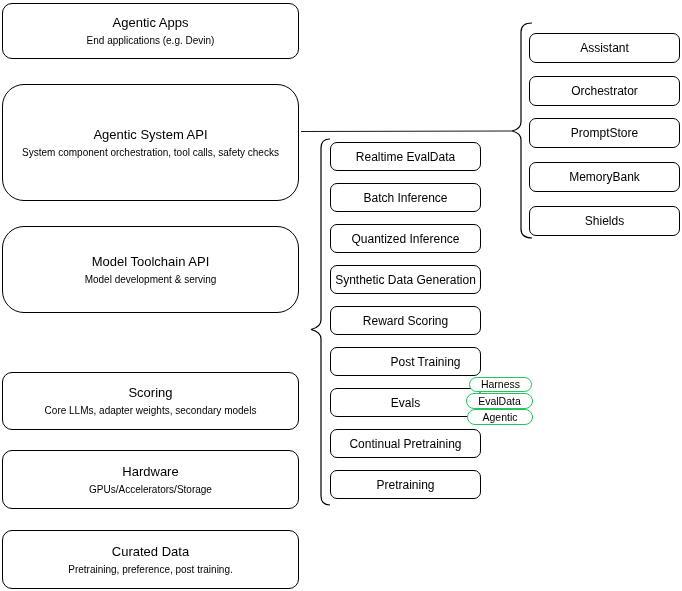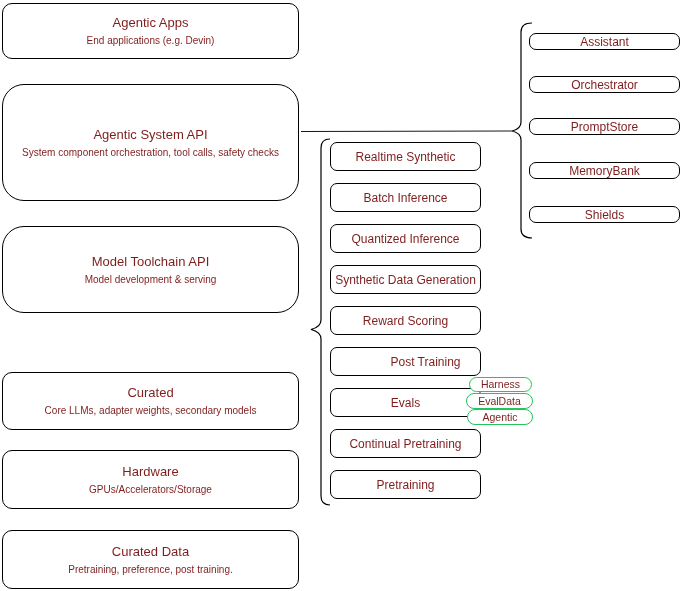--- a/index.html
+++ b/index.html
@@ -2,21 +2,21 @@
 <html><head>
 <meta charset="utf-8">
 <style>
   html, body { margin: 0; padding: 0; background: #ffffff; }
   #canvas {
     position: relative;
     width: 682px;
     height: 591px;
     background: #ffffff;
     font-family: "Liberation Sans", sans-serif;
-    color: #7f1d1d;
+    color: #000000;
     overflow: hidden;
   }
   #connector-layer {
     position: absolute;
     left: 0; top: 0;
     width: 682px; height: 591px;
     z-index: 0;
   }
   .stack-box {
     position: absolute;
@@ -51,21 +51,21 @@
     border-radius: 7px;
     display: flex;
     align-items: center;
     justify-content: center;
     text-align: center;
     font-size: 12px;
     white-space: nowrap;
     z-index: 1;
   }
   .mid-box  { left: 330px; width: 151px; height: 29px; }
-  .right-box{ left: 529px; width: 151px; height: 17px; }
+  .right-box{ left: 529px; width: 151px; height: 30px; }
   .pill {
     position: absolute;
     box-sizing: border-box;
     background: #ffffff;
     border: 1px solid #22c55e;
     border-radius: 999px;
     display: flex;
     align-items: center;
     justify-content: center;
     font-size: 10.5px;
@@ -97,36 +97,36 @@
     <div class="title">Agentic System API</div>
     <div class="subtitle">System component orchestration, tool calls, safety checks</div>
   </div>
 
   <div class="stack-box" style="top:226px;height:87px;border-radius:22px;">
     <div class="title">Model Toolchain API</div>
     <div class="subtitle">Model development &amp; serving</div>
   </div>
 
   <div class="stack-box" style="top:372px;height:58px;border-radius:10px;">
-    <div class="title">Curated</div>
+    <div class="title">Scoring</div>
     <div class="subtitle">Core LLMs, adapter weights, secondary models</div>
   </div>
 
   <div class="stack-box" style="top:450px;height:59px;border-radius:10px;">
     <div class="title">Hardware</div>
     <div class="subtitle">GPUs/Accelerators/Storage</div>
   </div>
 
   <div class="stack-box" style="top:530px;height:59px;border-radius:10px;">
     <div class="title">Curated Data</div>
     <div class="subtitle">Pretraining, preference, post training.</div>
   </div>
 
   <div class="small-box mid-box" style="top:142px;">
-    <span>Realtime Synthetic</span>
+    <span>Realtime EvalData</span>
   </div>
   <div class="small-box mid-box" style="top:183px;">
     <span>Batch Inference</span>
   </div>
   <div class="small-box mid-box" style="top:224px;">
     <span>Quantized Inference</span>
   </div>
   <div class="small-box mid-box" style="top:265px;">
     <span>Synthetic Data Generation</span>
   </div>

